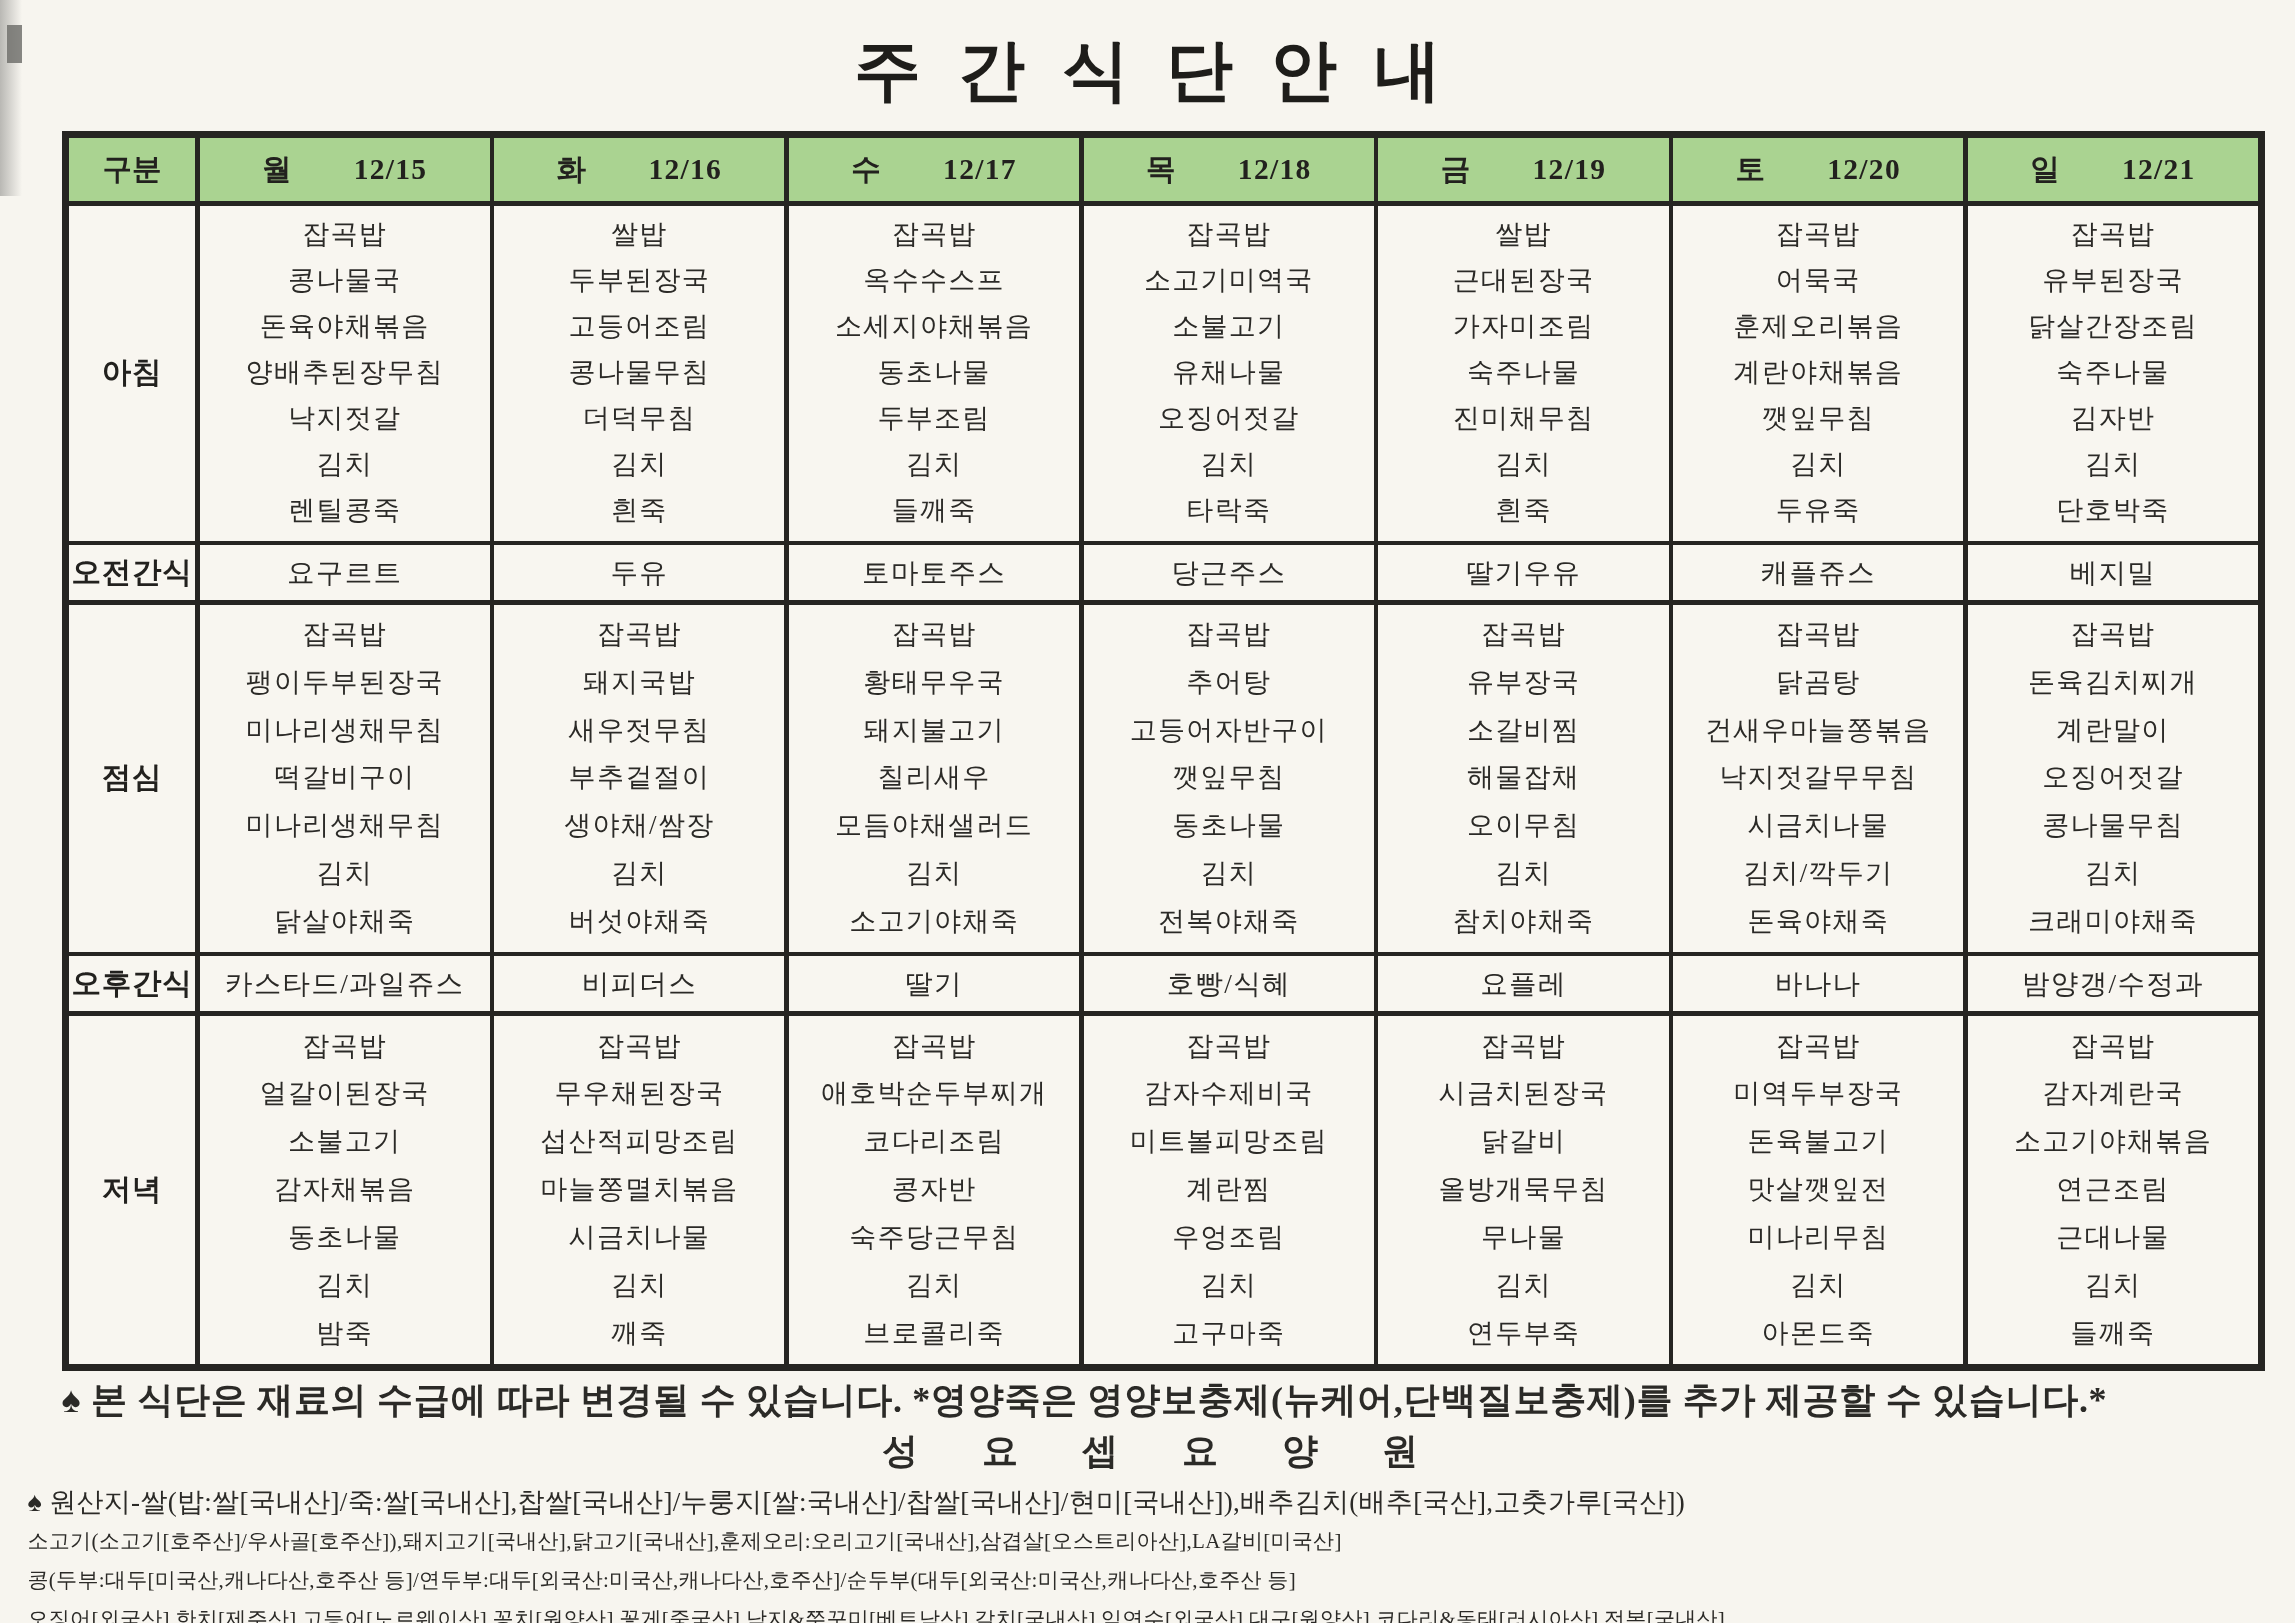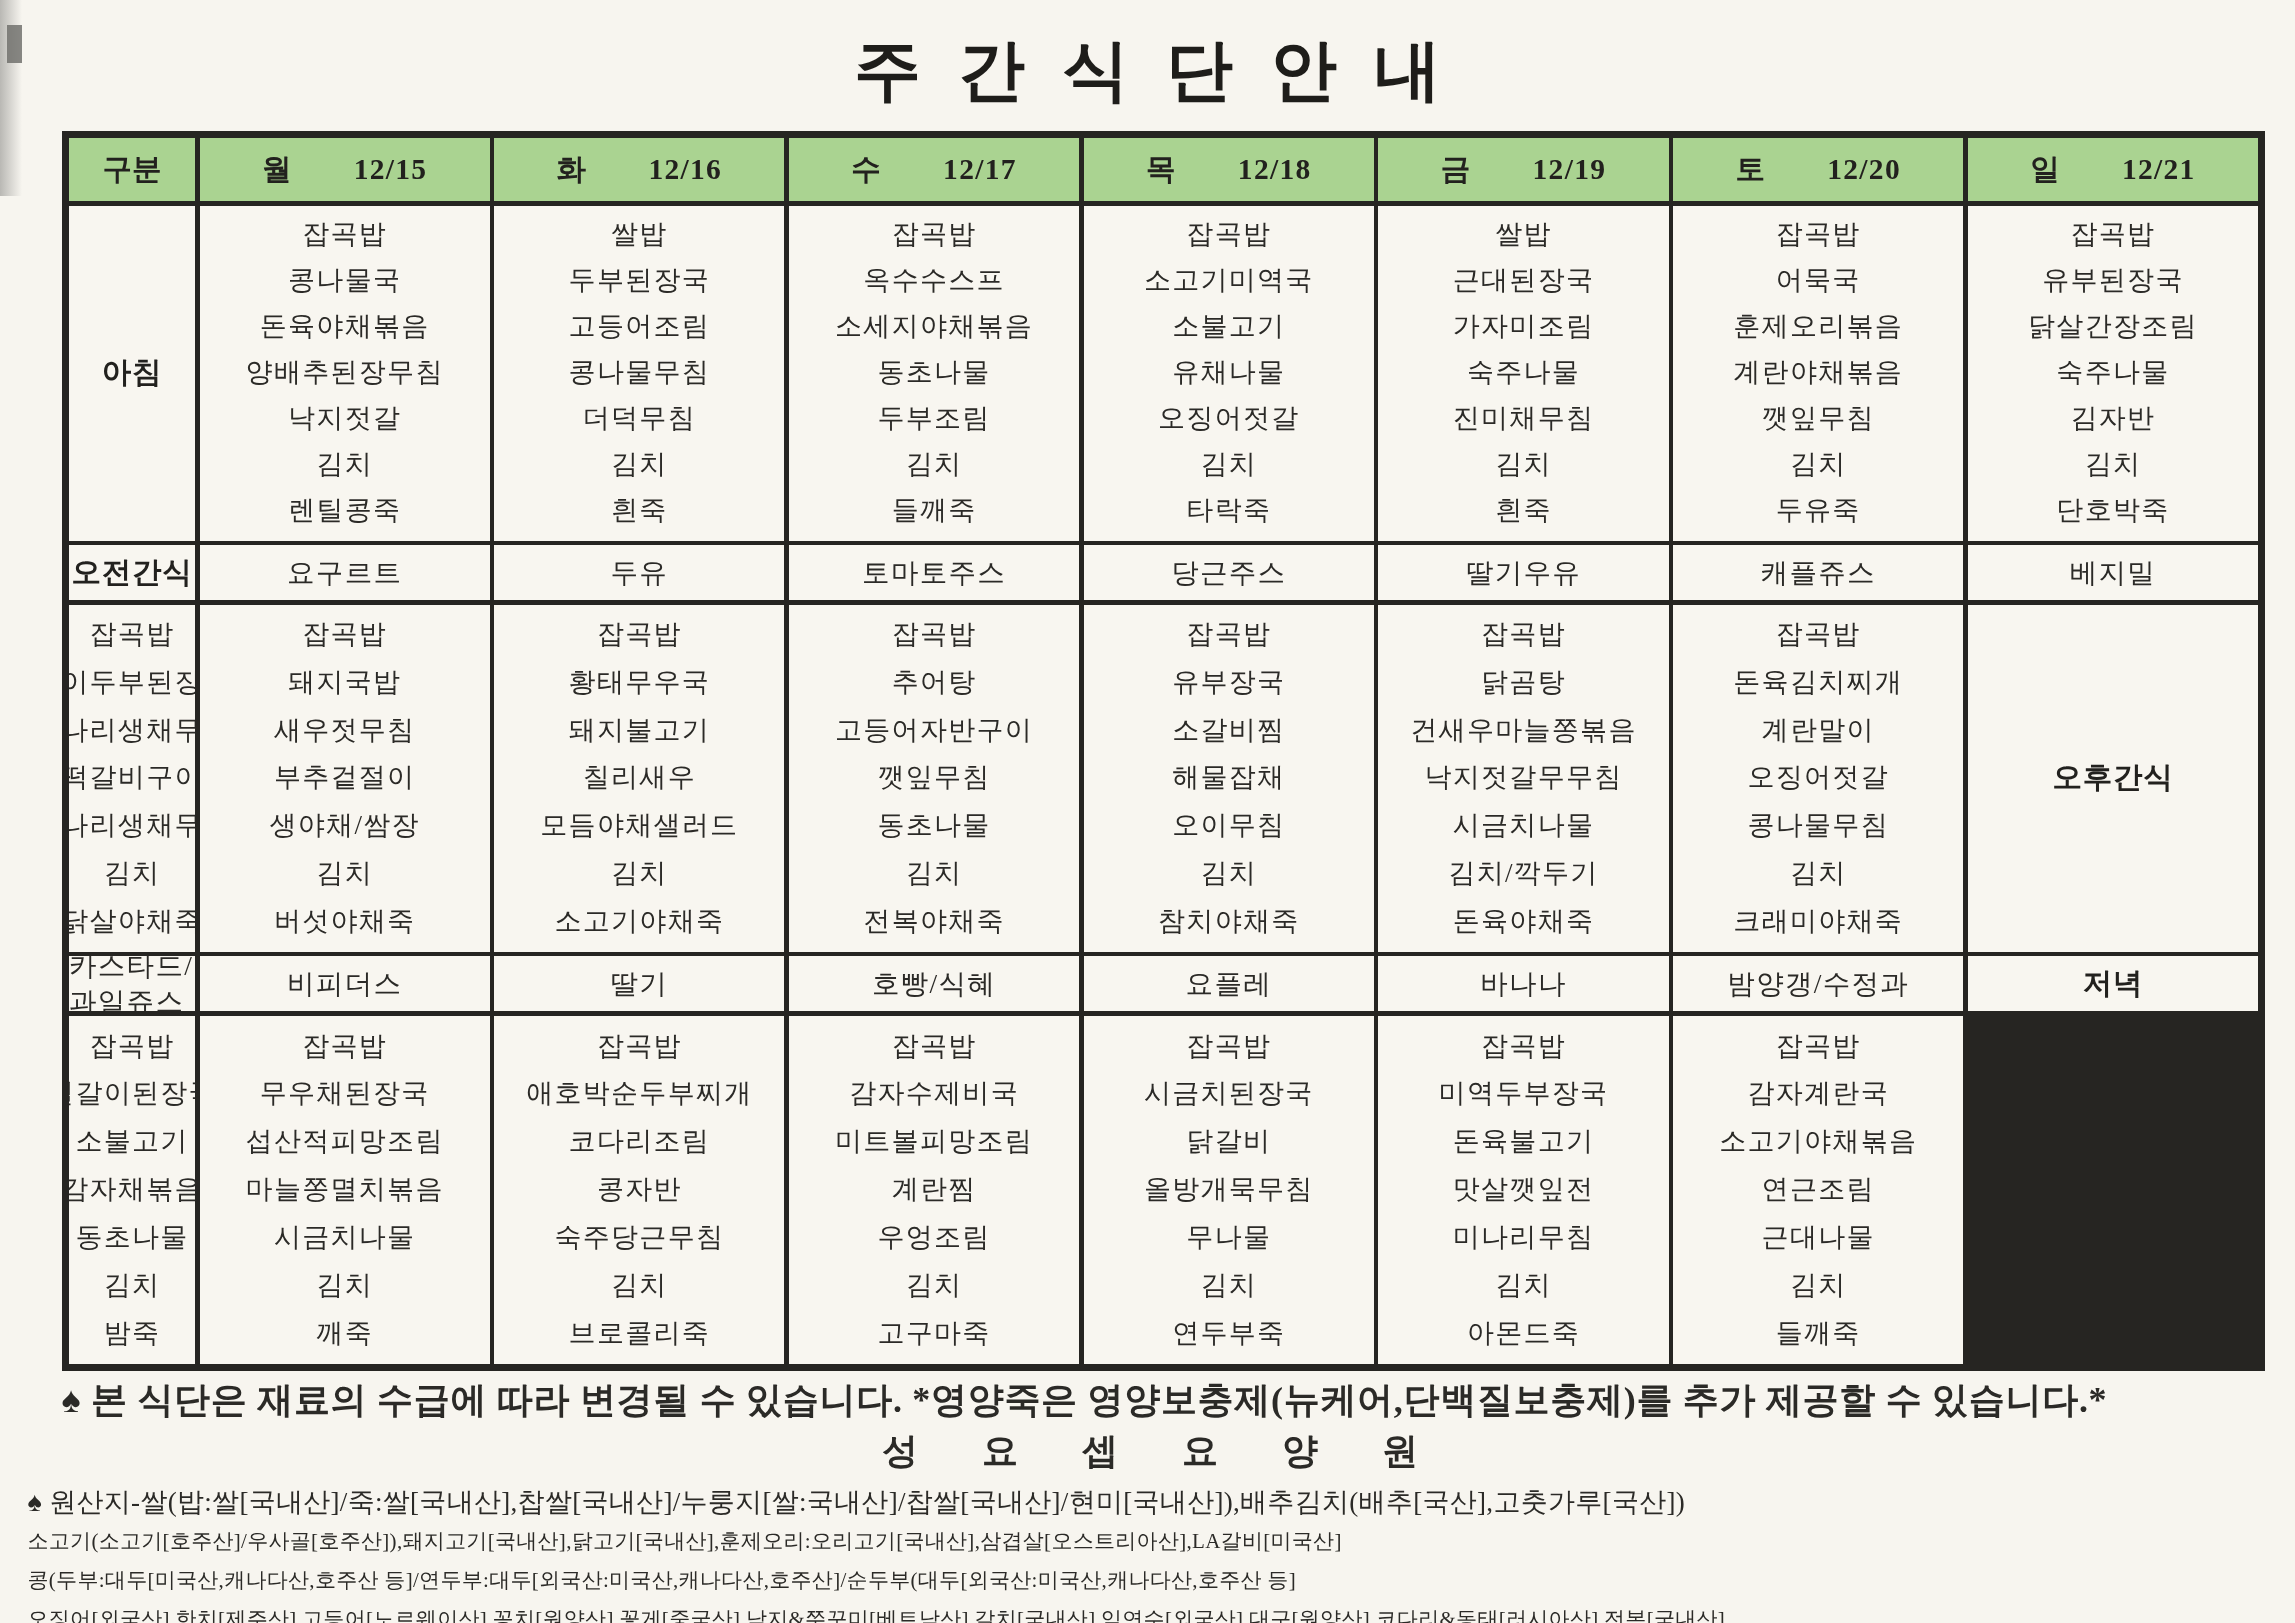--- a/index.html
+++ b/index.html
@@ -196,20 +196,21 @@
       <div class="item">단호박죽</div>
     </div>
     <div class="cell label">오전간식</div>
     <div class="cell snack">요구르트</div>
     <div class="cell snack">두유</div>
     <div class="cell snack">토마토주스</div>
     <div class="cell snack">당근주스</div>
     <div class="cell snack">딸기우유</div>
     <div class="cell snack">캐플쥬스</div>
     <div class="cell snack">베지밀</div>
+    <div class="cell label">점심</div>
     <div class="cell meal">
       <div class="item">잡곡밥</div>
       <div class="item">팽이두부된장국</div>
       <div class="item">미나리생채무침</div>
       <div class="item">떡갈비구이</div>
       <div class="item">미나리생채무침</div>
       <div class="item">김치</div>
       <div class="item">닭살야채죽</div>
     </div>
     <div class="cell meal">

